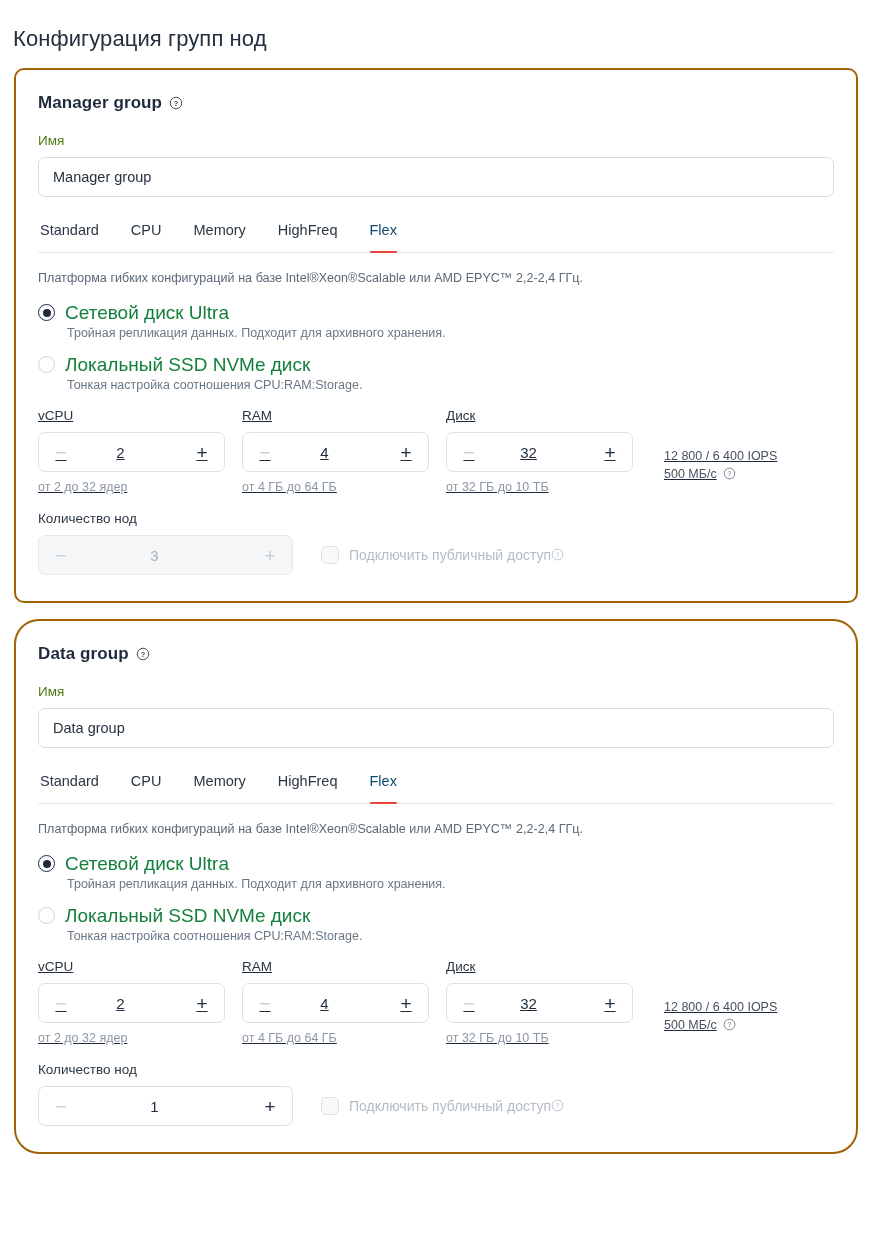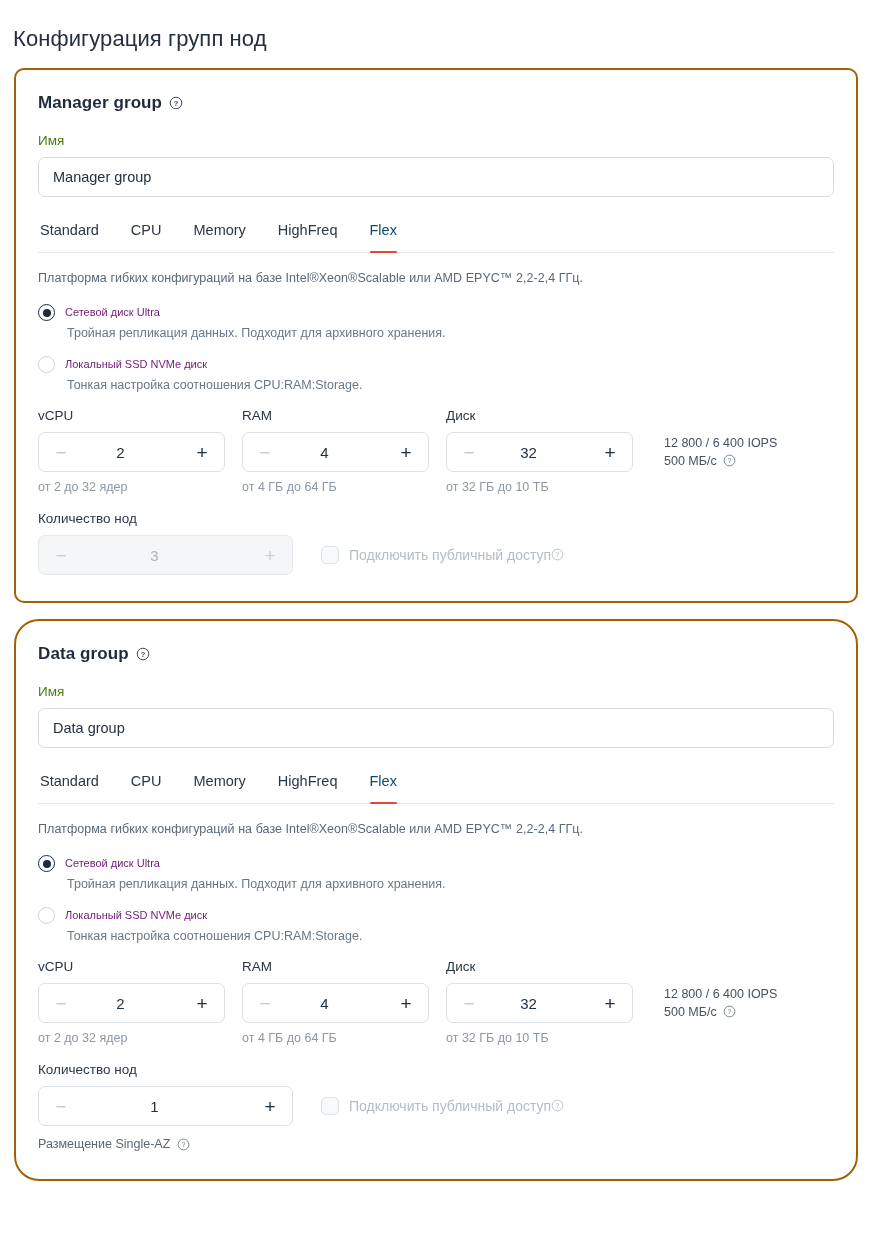--- a/index.html
+++ b/index.html
@@ -141,30 +141,31 @@
   .radio.checked::after {
     content: "";
     position: absolute;
     left: 50%; top: 50%;
     width: 8px; height: 8px;
     margin: -4px 0 0 -4px;
     border-radius: 50%;
     background: #1f2b3d;
   }
   .radio-label {
-    font-size: 11px;
-    color: #701a75;
+    font-size: 19px;
+    color: #15803d;
     line-height: 19px;
   }
 
   .specs-row {
     display: flex;
-    align-items: flex-start;
+    align-items: center;
     margin-top: 3px;
     gap: 0;
+    text-decoration: underline;
   }
   .spec {
     width: 204px;
     flex: 0 0 auto;
   }
   .spec-label {
     font-size: 13.5px;
     color: #2b3744;
     line-height: 18px;
     margin-bottom: 7px;
@@ -486,23 +487,14 @@
           <span>Подключить публичный доступ</span>
           <span class="help-icon">
             <svg viewBox="0 0 16 16" width="13" height="13">
                 <circle cx="8" cy="8" r="6.6" fill="none" stroke="#b4bcc5" stroke-width="1.1"></circle>
                 <text x="8" y="11.3" text-anchor="middle" font-size="8.5" fill="#b4bcc5" font-family="Liberation Sans, sans-serif">?</text>
               </svg>
           </span>
         </span>
       </div>
     </div>
-    <div class="placement">
-      <span>Размещение Single-AZ</span>
-      <span class="help-icon">
-        <svg viewBox="0 0 16 16" width="13" height="13">
-            <circle cx="8" cy="8" r="6.6" fill="none" stroke="#6a7785" stroke-width="1.1"></circle>
-            <text x="8" y="11.3" text-anchor="middle" font-size="8.5" fill="#6a7785" font-family="Liberation Sans, sans-serif">?</text>
-          </svg>
-      </span>
-    </div>
   </div>
 </div>
 
 </body></html>

